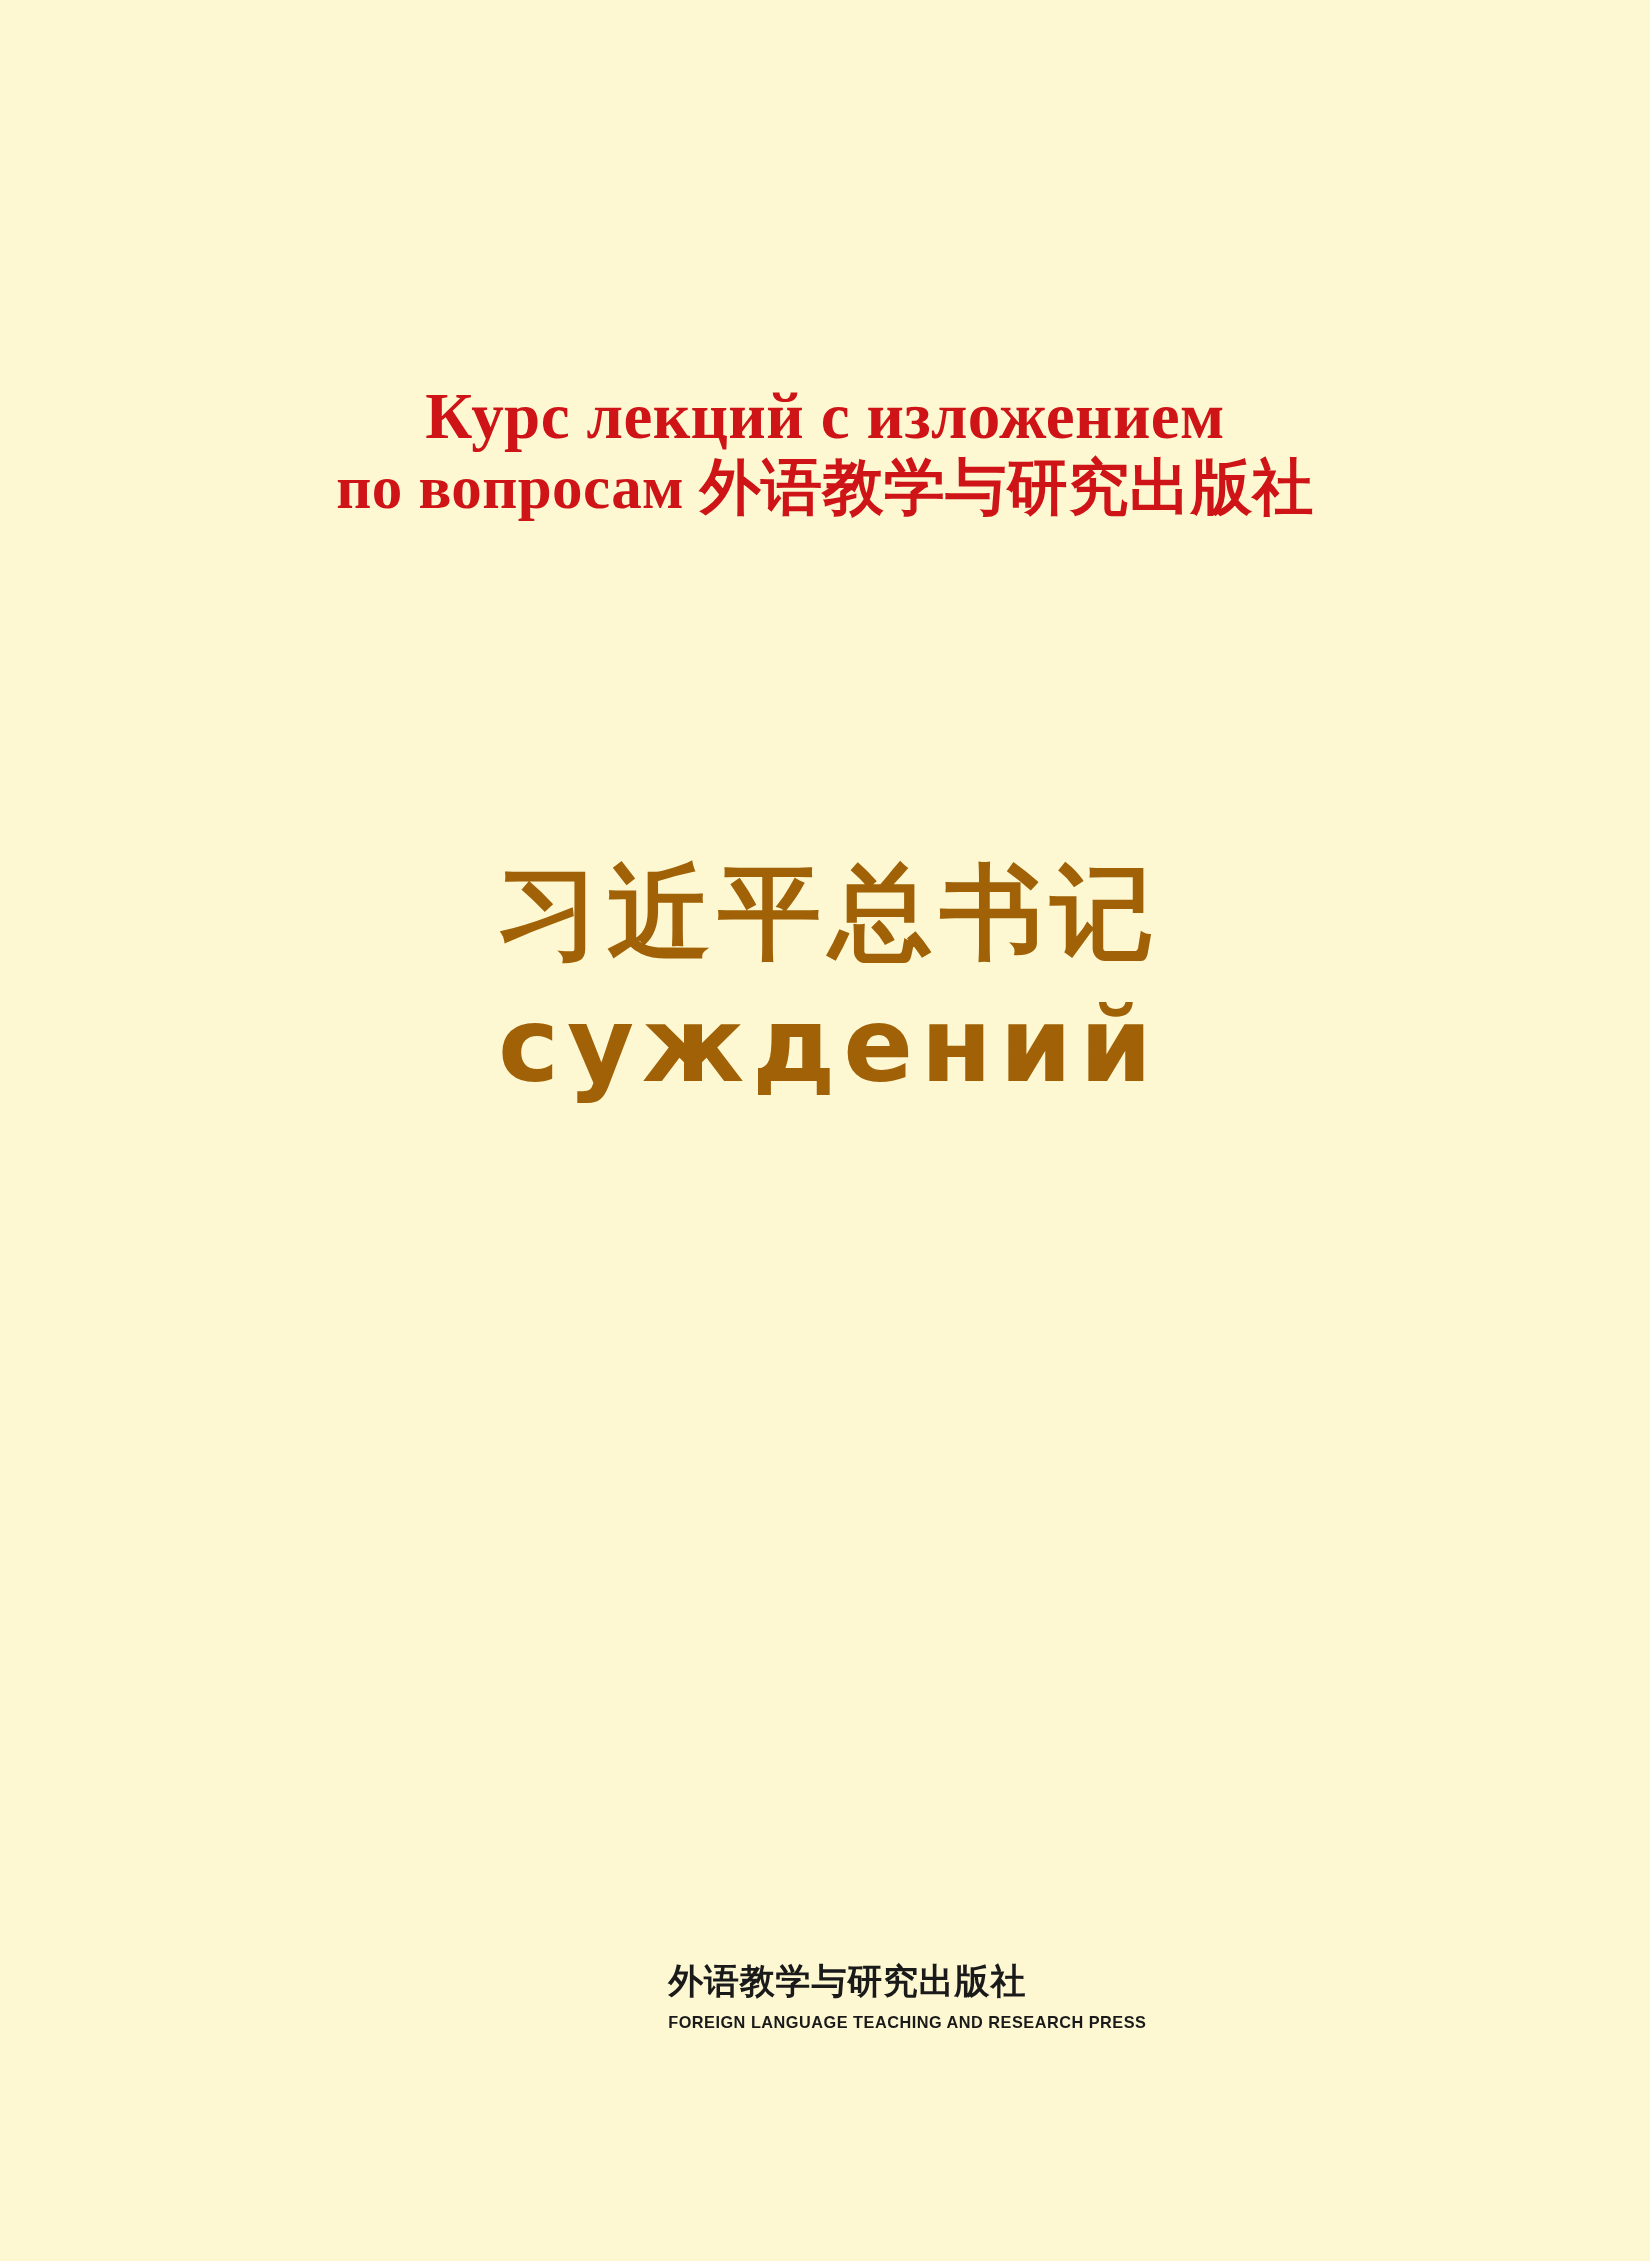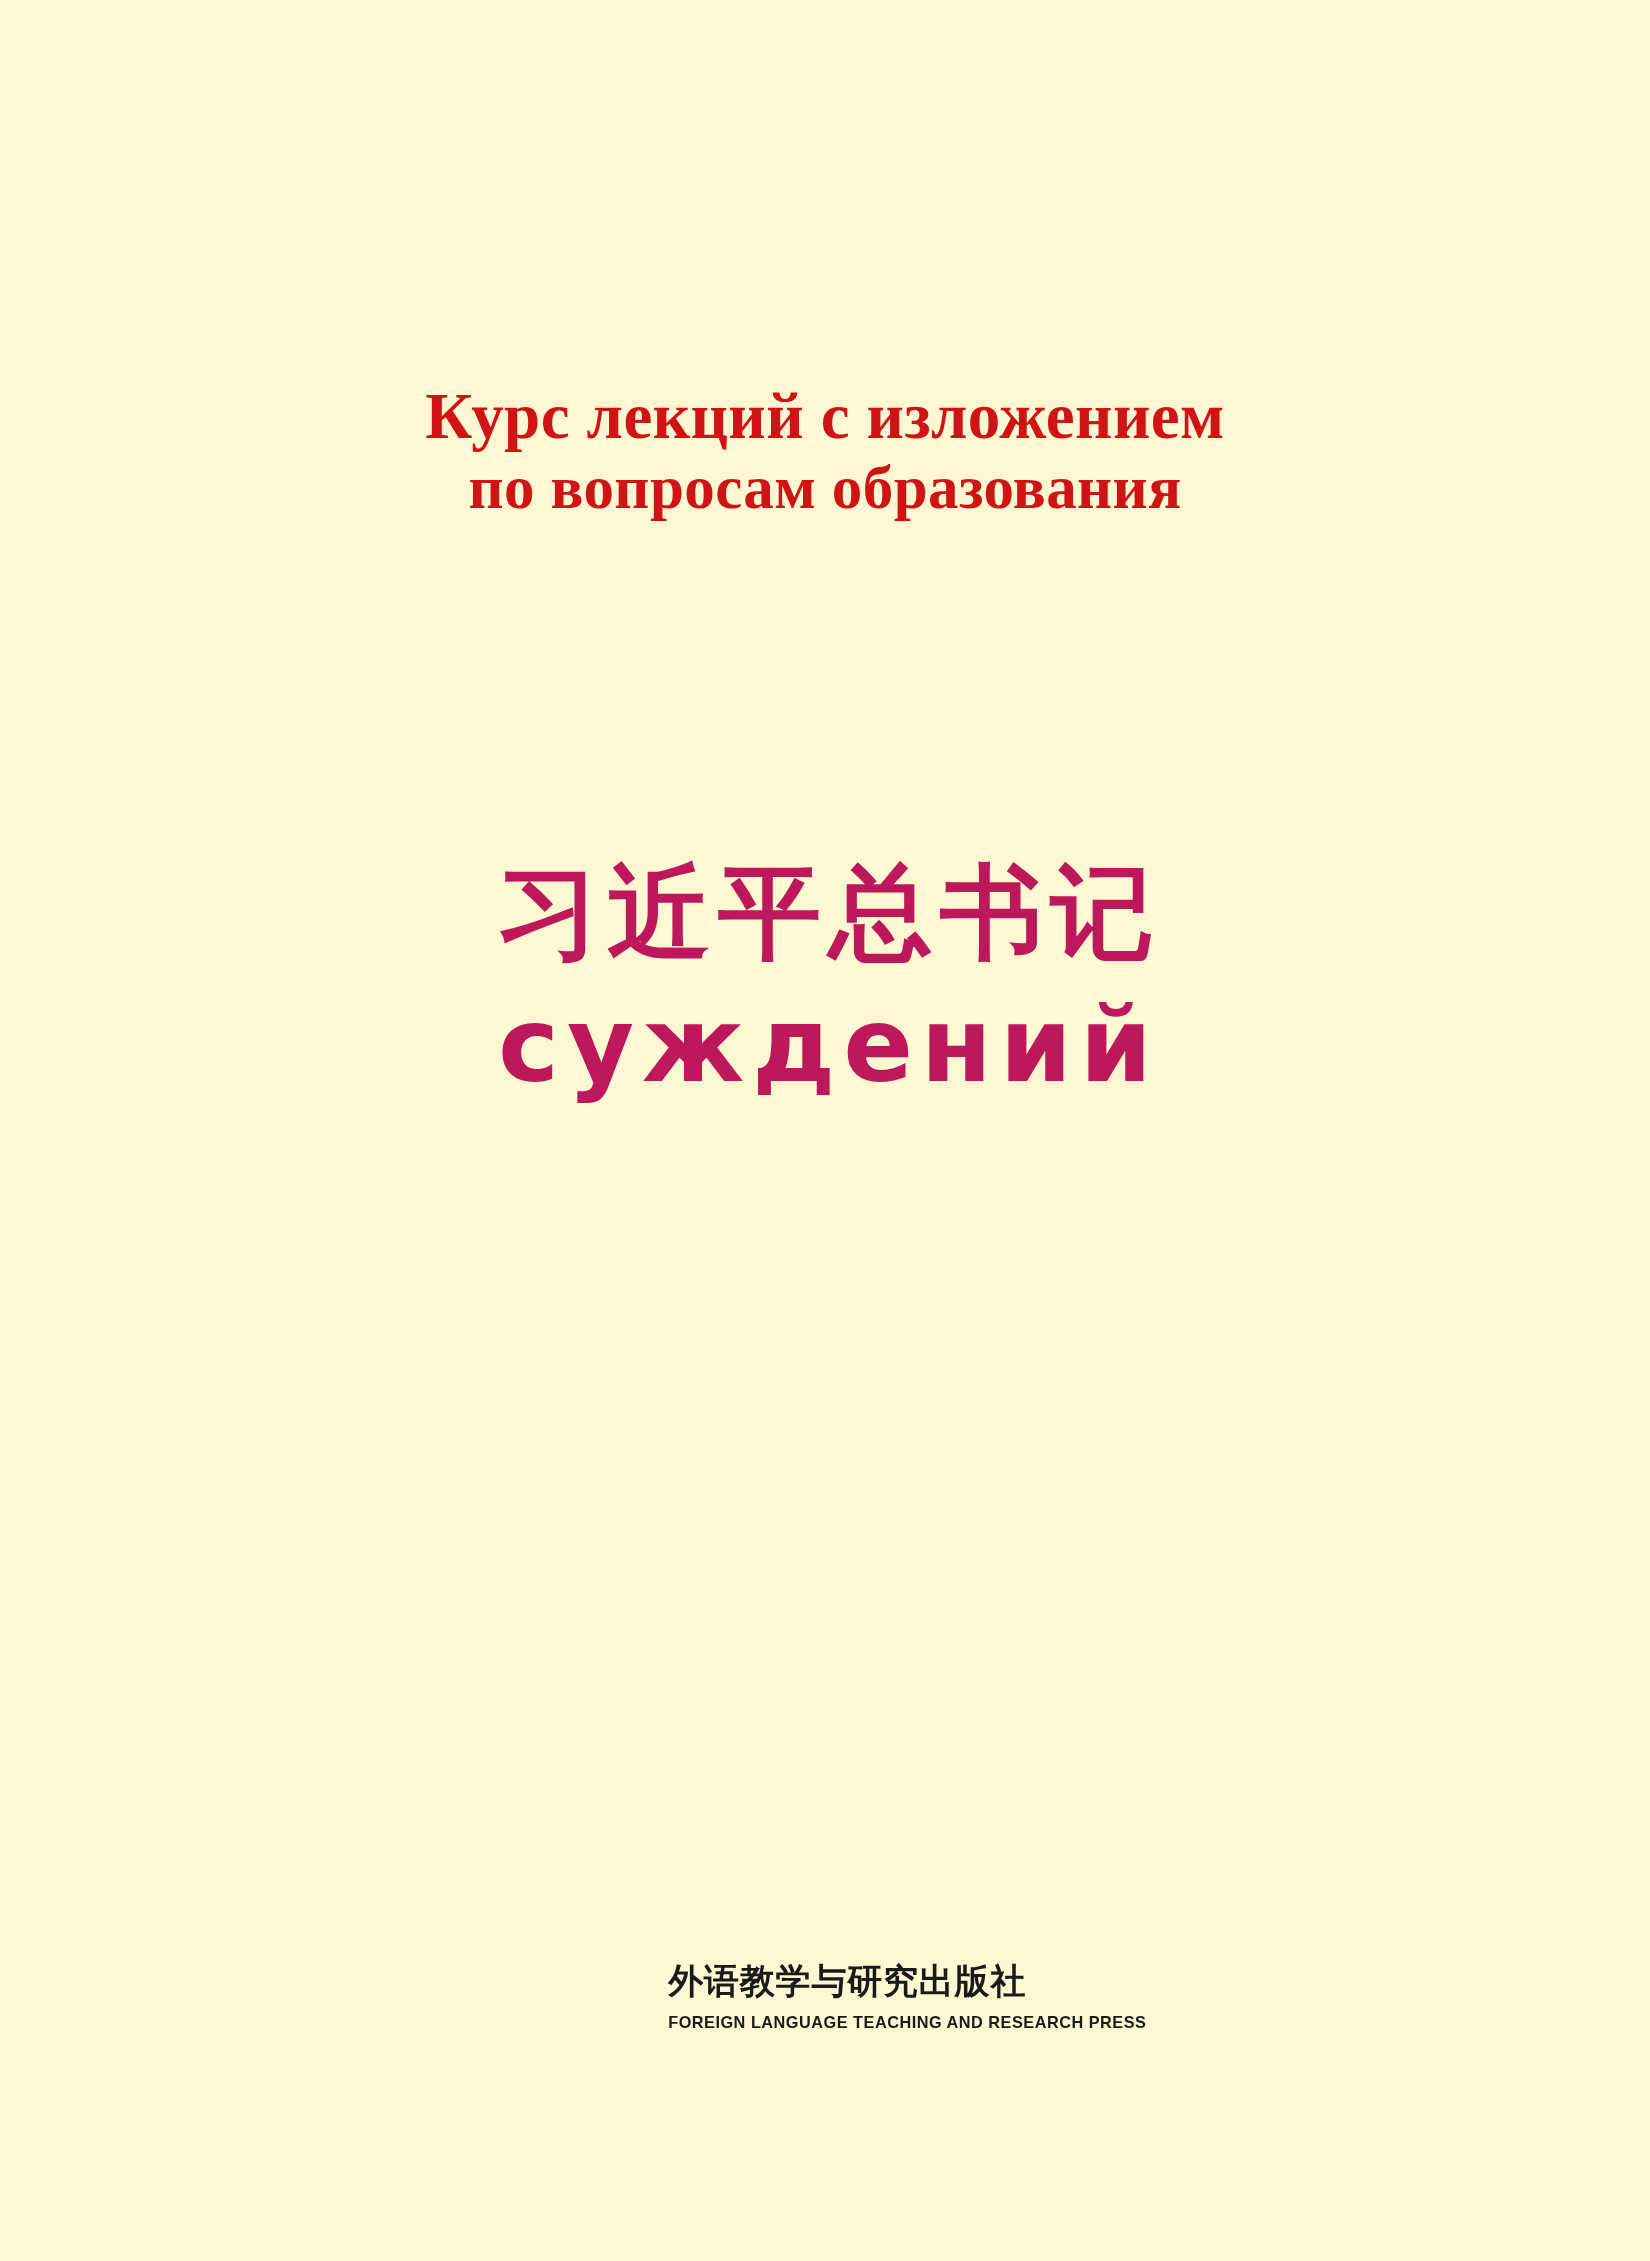--- a/index.html
+++ b/index.html
@@ -43,21 +43,21 @@
   .ru-line-3 { font-size: 81px; margin-top: 7.8px; letter-spacing: 1.6px; }
   .ru-line-4 { font-size: 61px; margin-top: 7.8px; }
 
   
   .zh-title {
     position: absolute;
     left: 0;
     top: 852px;
     width: 1650px;
     text-align: center;
-    color: #be185d;
+    color: #a16207;
     font-family: "DejaVu Sans", sans-serif;
     font-weight: bold;
   }
   .zh-line {
     display: block;
     white-space: nowrap;
     line-height: 1.18;
   }
   .zh-line-1 {
     font-size: 103px;
@@ -116,21 +116,21 @@
     height: 0px;
   }
 </style>
 </head>
 <body>
 
 <div class="page">
 
   <div class="ru-title">
     <span class="ru-line ru-line-1">Курс лекций с изложением</span>
-    <span class="ru-line ru-line-4">по вопросам образования</span>
+    <span class="ru-line ru-line-4">по вопросам 外语教学与研究出版社</span>
   </div>
 
   <div class="zh-title">
     <span class="zh-line zh-line-1">习近平总书记</span>
     <span class="zh-line zh-line-2">суждений</span>
   </div>
 
   <div class="publishers">
     <div class="pub">
       <div class="pub-cn">外语教学与研究出版社</div>

